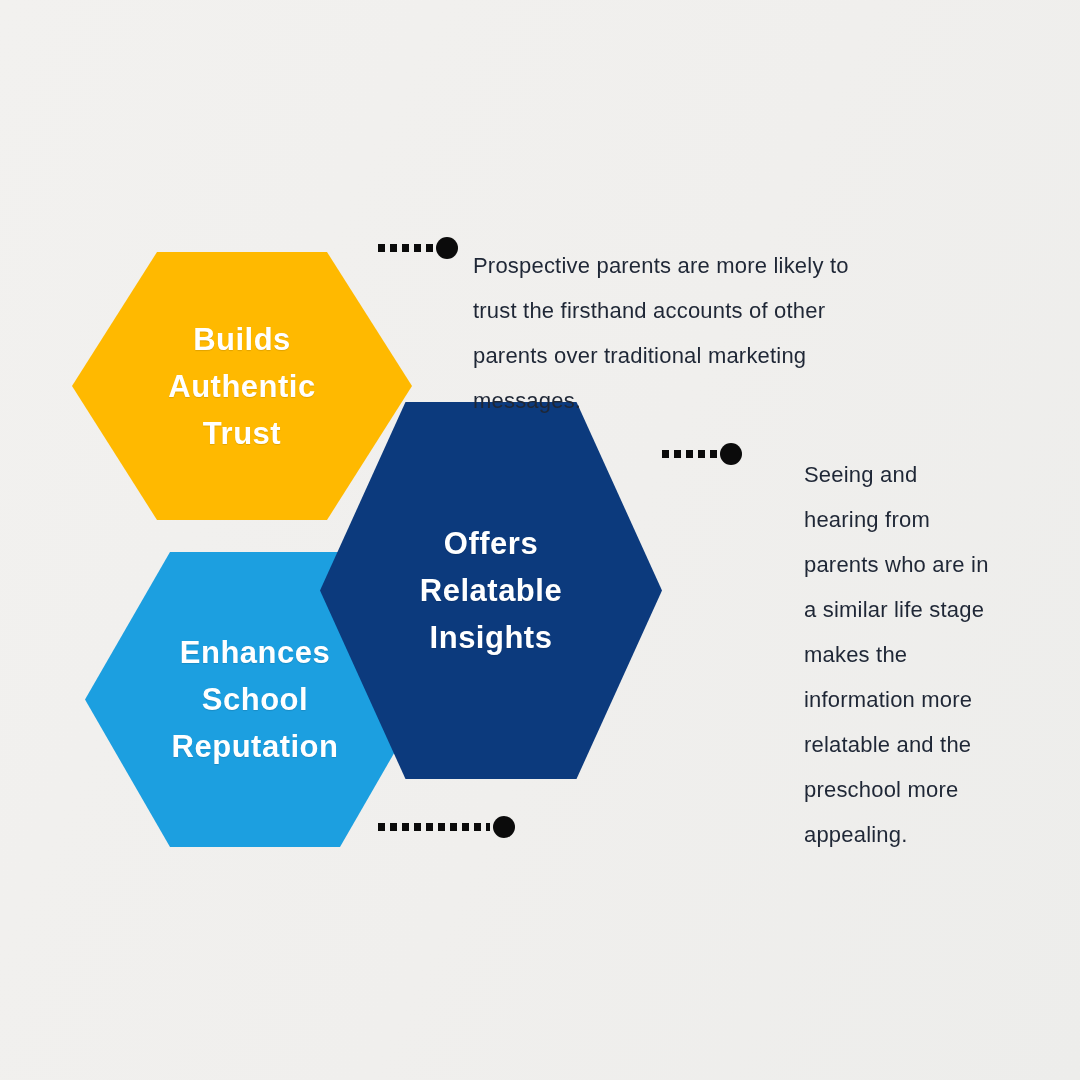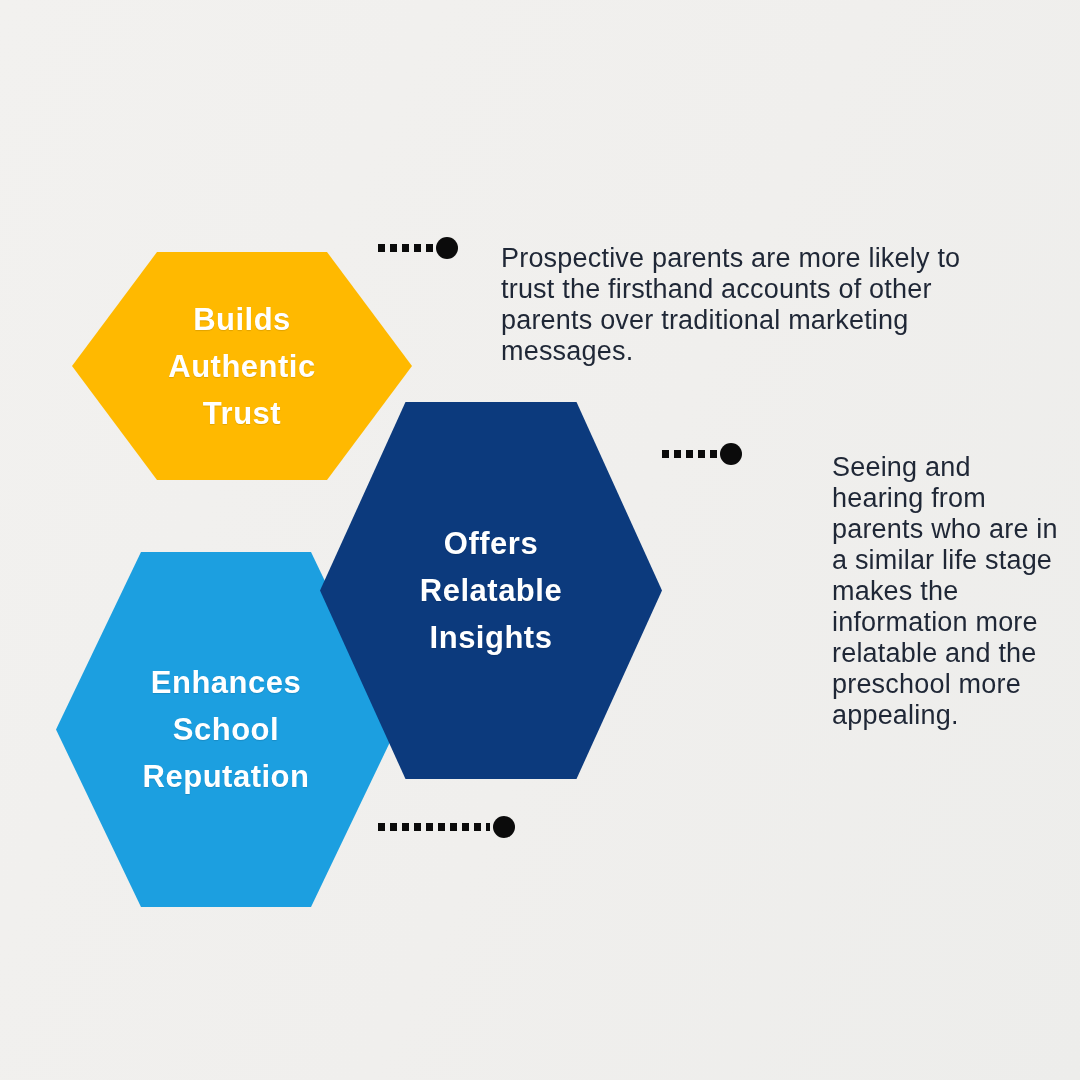--- a/index.html
+++ b/index.html
@@ -23,22 +23,22 @@
   .canvas { position: absolute; inset: 0; }
 
   
   .hex {
     position: absolute;
     clip-path: polygon(25% 0%, 75% 0%, 100% 50%, 75% 100%, 25% 100%, 0% 50%);
     display: flex;
     align-items: center;
     justify-content: center;
   }
-  .hex.trust      { left: 72px;  top: 252px; width: 340px; height: 228px; background: var(--hex_trust);      z-index: 1; }
-  .hex.reputation { left: 56px;  top: 552px; width: 340px; height: 355px; background: var(--hex_reputation); z-index: 1; }
+  .hex.trust      { left: 72px;  top: 252px; width: 340px; height: 268px; background: var(--hex_trust);      z-index: 1; }
+  .hex.reputation { left: 85px;  top: 552px; width: 340px; height: 295px; background: var(--hex_reputation); z-index: 1; }
   .hex.insights   { left: 320px; top: 402px; width: 342px; height: 377px; background: var(--hex_insights);   z-index: 2; }
 
   .hex-label {
     color: var(--label);
     font-size: 31px;
     font-weight: 700;
     line-height: 47px;
     letter-spacing: 0.5px;
     text-align: center;
     white-space: pre-line;
@@ -68,26 +68,25 @@
   .leader.l1 { left: 378px; top: 237px; }
   .leader.l2 { left: 662px; top: 443px; }
   .leader.l3 { left: 378px; top: 816px; }
   .leader.l1 .dashes, .leader.l2 .dashes { width: 55px; }
   .leader.l3 .dashes { width: 112px; }
 
   
   .callout {
     position: absolute;
     color: var(--ink);
-    font-size: 27px;
-    line-height: 31px;
+    font-size: 22px;
+    line-height: 45px;
     letter-spacing: 0.2px;
     white-space: pre-line;
     z-index: 3;
-    margin-left: 28px;
   }
   .callout.c1 { left: 473px; top: 243px; width: 490px; }
   .callout.c2 { left: 804px; top: 452px; width: 250px; }
   .callout.c3 { left: 525px; top: 822px; width: 440px; }
 </style>
 </head>
 <body>
 
 <div class="canvas">
 

